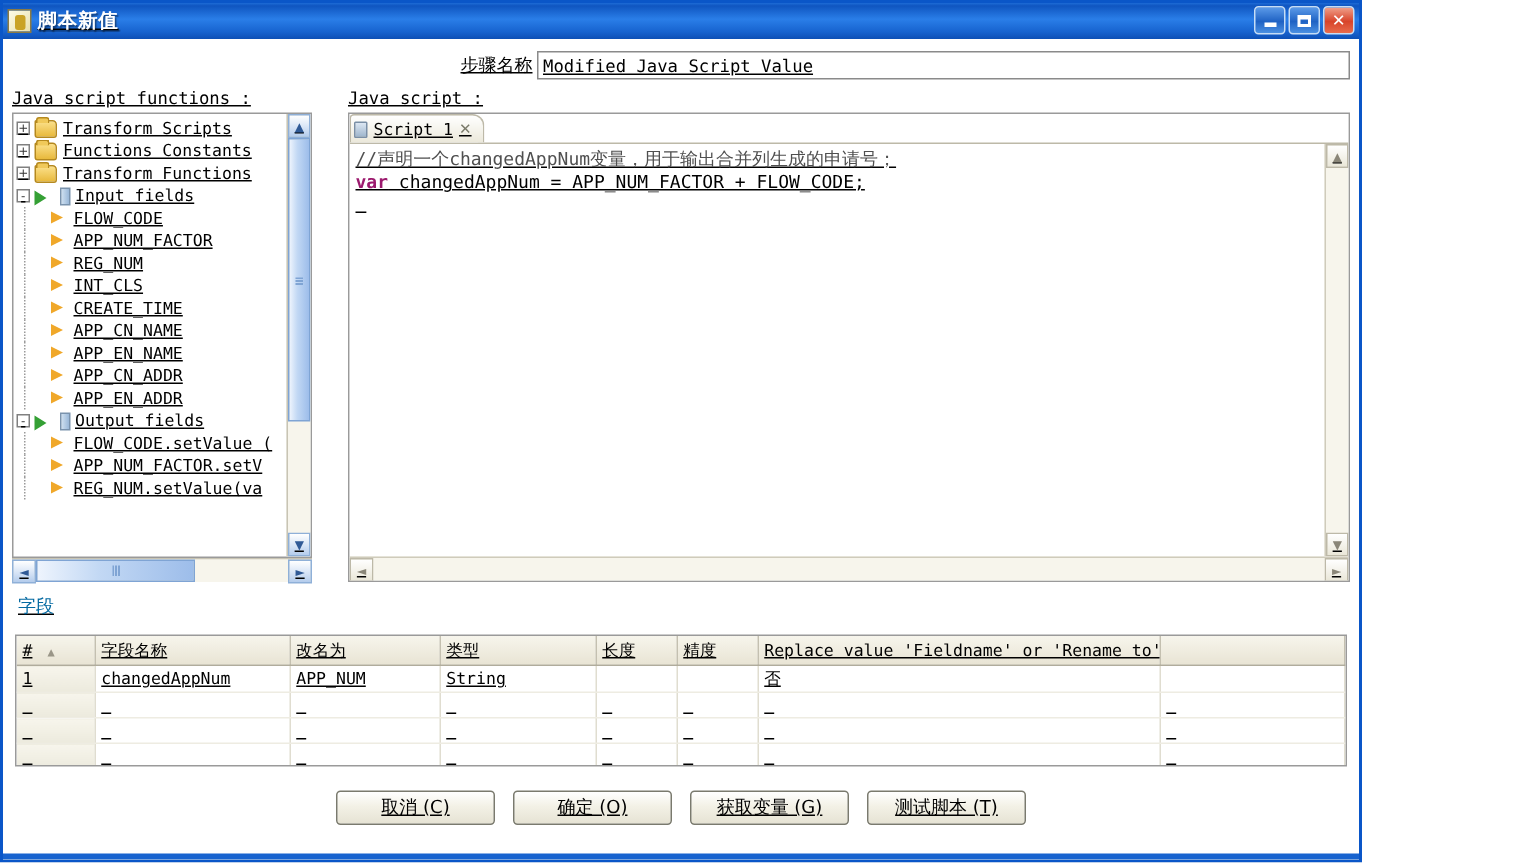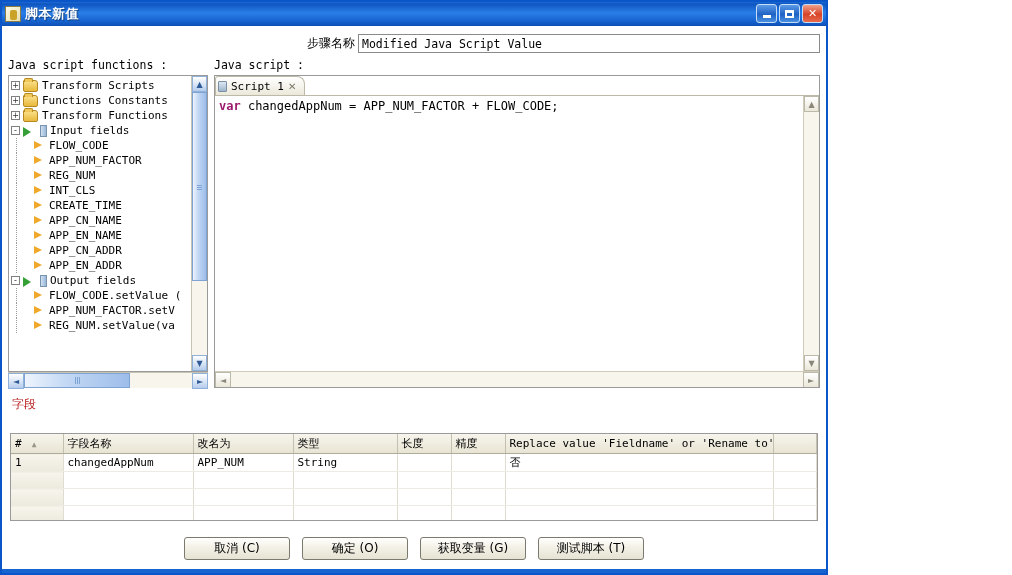--- a/index.html
+++ b/index.html
@@ -5,24 +5,25 @@
   * { box-sizing: border-box; }
   html, body {
     margin: 0; padding: 0;
     width: 1012px; height: 575px;
     overflow: hidden;
     background: #ffffff;
     font-family: "Liberation Sans", sans-serif;
   }
   .window {
     position: relative;
-    width: 828px; height: 575px;
+    width: 908px; height: 575px;
     border: 2px solid #0a56c8;
     background: #f2f0e6;
     overflow: hidden;
+    text-decoration: underline;
   }
   
   .titlebar {
     height: 24px;
     background: linear-gradient(to bottom, #1d6bd6 0%, #0f55c0 8%, #2a7ee8 45%, #1763cf 80%, #0d4fb5 100%);
     display: flex; align-items: center;
     padding: 0 2px 0 3px;
     position: relative;
   }
   .title-icon {
@@ -82,21 +83,21 @@
     border: 1px solid #8a8a8a;
     background: #fff;
     font-family: "DejaVu Sans Mono", monospace;
     font-size: 11.5px;
     color: #000;
     padding: 1px 3px;
     line-height: 16px;
     white-space: nowrap;
     overflow: hidden;
   }
-  .panels { display: flex; padding: 0 6px; gap: 6px; height: 330px; }
+  .panels { display: flex; padding: 0 6px; gap: 24px; height: 330px; }
   
   .tree-col { width: 200px; display: flex; flex-direction: column; }
   .panel-label {
     font-family: "DejaVu Sans Mono", monospace;
     font-size: 11.5px; color: #000;
     padding-bottom: 3px; white-space: nowrap;
   }
   .tree-box {
     flex: 1;
     border: 1px solid #9a9a9a;
@@ -264,22 +265,22 @@
   }
   .checkbox {
     width: 13px; height: 13px;
     border: 1px solid #7a7a7a;
     background: #fff;
     box-shadow: inset 1px 1px 0 #cfcfcf;
   }
   
   .fields-label {
     font-family: "DejaVu Sans", sans-serif;
-    font-size: 12px; color:#b91c1c;
-    padding: 8px 0 20px 10px;
+    font-size: 12px; color:#0369a1;
+    padding: 8px 0 10px 10px;
   }
   .table-wrap {
     margin: 0 8px;
     border: 1px solid #9a9a9a;
     background: #fff;
     height: 88px;
     overflow: hidden;
   }
   table.fields { border-collapse: collapse; width: 100%; table-layout: fixed; }
   table.fields th {
@@ -471,21 +472,21 @@
         <div class="panel-label">Java script :</div>
         <div class="script-box">
           <div class="tabstrip">
             <div class="tab">
               <span class="tab-icon"></span>
               <span>Script 1</span>
               <span class="tab-close">✕</span>
             </div>
           </div>
           <div class="editor-wrap">
-            <div class="editor" id="code-editor"><div><span class="kw">var</span> changedAppNum = APP_NUM_FACTOR + FLOW_CODE;</div><div>&nbsp;</div></div>
+            <div class="editor" id="code-editor"><div><span class="cm">//声明一个changedAppNum变量，用于输出合并列生成的申请号；</span></div><div><span class="kw">var</span> changedAppNum = APP_NUM_FACTOR + FLOW_CODE;</div><div>&nbsp;</div></div>
             <div class="vsb-light">
               <div class="sb-arrow">▲</div>
               <div class="sb-track"></div>
               <div class="sb-arrow">▼</div>
             </div>
           </div>
           <div class="hsb-light">
             <div class="sb-arrow">◄</div>
             <div class="sb-track"></div>
             <div class="sb-arrow">►</div>

